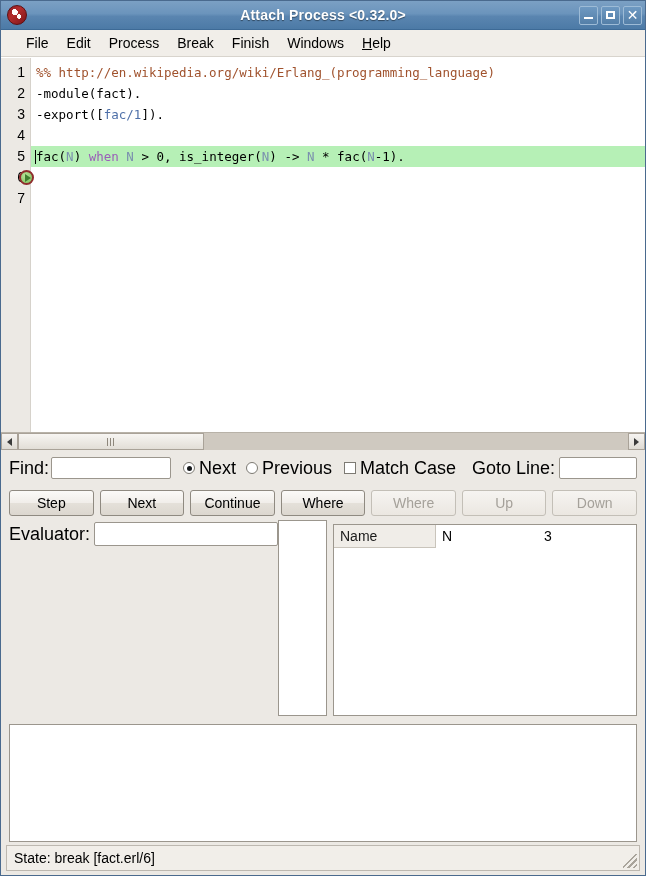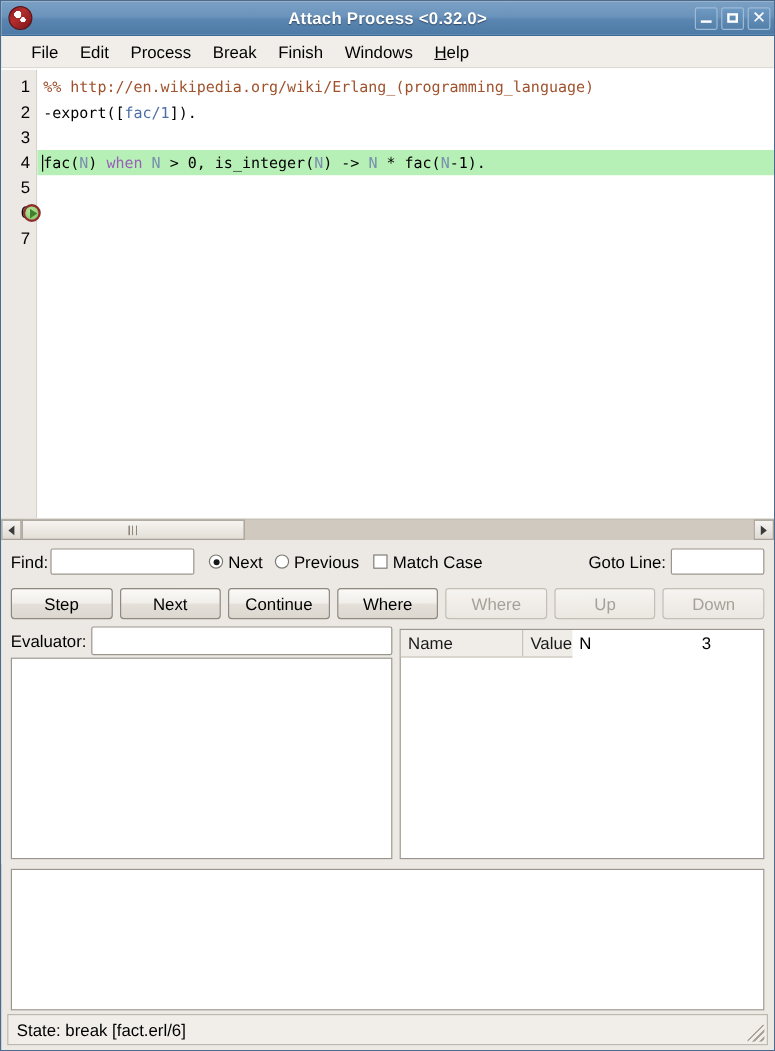--- a/index.html
+++ b/index.html
@@ -242,21 +242,21 @@
   
   .findbar {
     flex: 0 0 36px;
     display: flex;
     align-items: center;
     padding: 0 8px;
     background: #ece9e4;
     gap: 0;
   }
   .lbl {
-    font-size: 14px;
+    font-size: 18px;
     color: #000;
     white-space: nowrap;
   }
   .txt-input {
     height: 22px;
     box-sizing: border-box;
     border: 1px solid #9b968d;
     background: #ffffff;
     font-size: 13px;
     font-family: "Liberation Sans", sans-serif;
@@ -337,21 +337,21 @@
     display: flex;
     padding: 0 8px;
     gap: 0;
     background: #ece9e4;
     box-sizing: border-box;
   }
   .eval-pane {
     width: 318px;
     flex: 0 0 318px;
     display: flex;
-    flex-direction: column;
+    flex-direction: row;
   }
   .eval-row {
     height: 28px;
     display: flex;
     align-items: center;
   }
   #eval-input {
     flex: 1 1 auto;
     margin-left: 4px;
     height: 24px;
@@ -477,20 +477,21 @@
       <div class="gutter-line">4</div>
       <div class="gutter-line">5</div>
       <div class="gutter-line">
         <span>6</span>
         <span class="bp-marker"></span>
       </div>
       <div class="gutter-line">7</div>
     </div>
     <div class="code-area">
       <div class="code-line"><span class="tok-comment">%% http://en.wikipedia.org/wiki/Erlang_(programming_language)</span></div>
+      <div class="code-line"><span>-module(fact).</span></div>
       <div class="code-line"><span>-export([</span><span class="tok-fn">fac/1</span><span>]).</span></div>
       <div class="code-line">&nbsp;</div>
       <div class="code-line current"><span class="caret"></span><span>fac(</span><span class="tok-var">N</span><span>) </span><span class="tok-kw">when</span><span> </span><span class="tok-var">N</span><span> &gt; 0, is_integer(</span><span class="tok-var">N</span><span>) -&gt; </span><span class="tok-var">N</span><span> * fac(</span><span class="tok-var">N</span><span>-1).</span></div>
       <div class="code-line">&nbsp;</div>
     </div>
   </div>
 
   <div class="hscroll">
     <div class="hs-btn">
         <span class="arrow-l"></span>
@@ -542,21 +543,20 @@
       <div class="eval-row">
         <span class="lbl">Evaluator:</span>
         <input id="eval-input" class="txt-input" type="text" value="" style="">
       </div>
       <div class="eval-output"></div>
     </div>
 
     <div class="bind-pane">
       <div class="bind-head">
         <div class="col-name">Name</div>
-        <div class="col-value">Value</div>
       </div>
       <div class="bind-body">
         <div class="bind-row">
           <div class="col-name" style="border-right:none">N</div>
           <div class="col-value">3</div>
         </div>
       </div>
     </div>
   </div>
 

